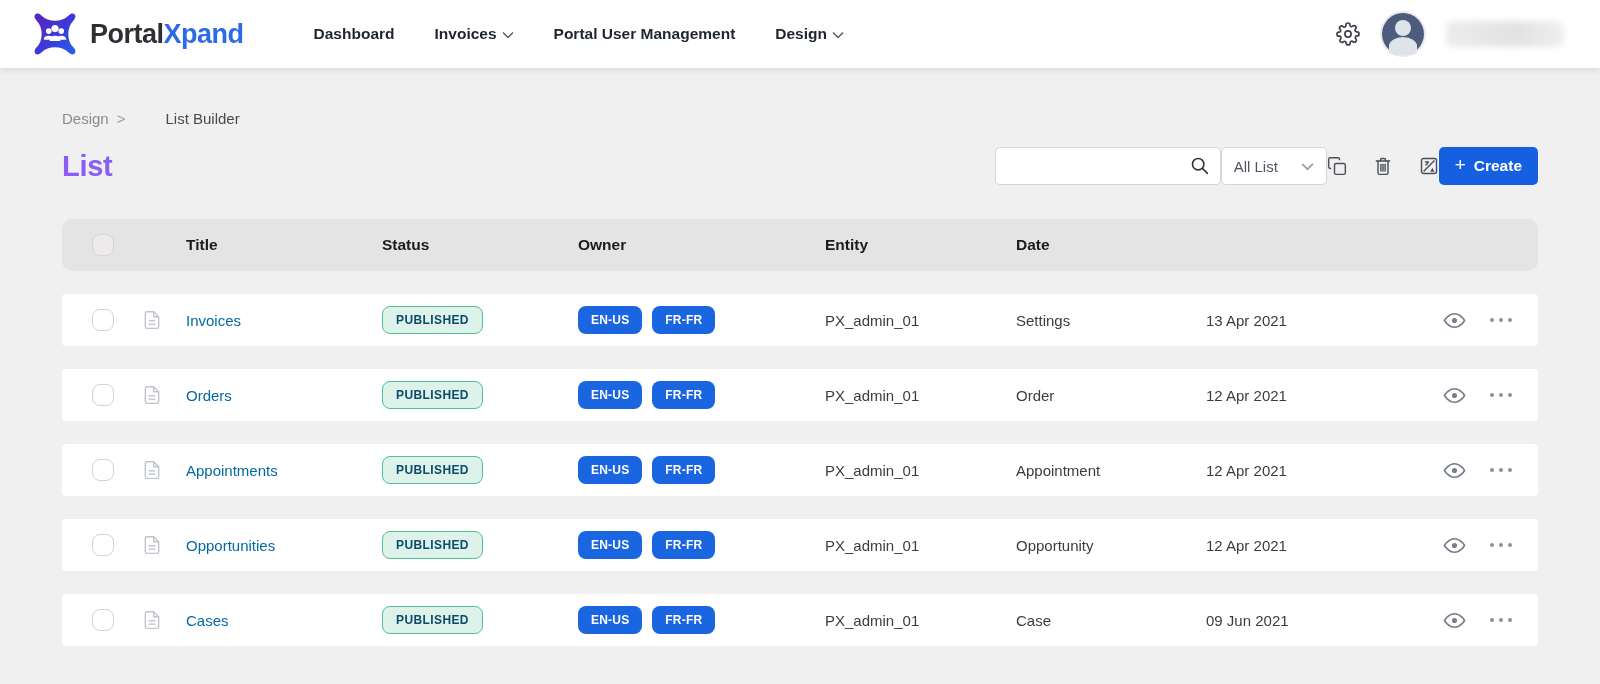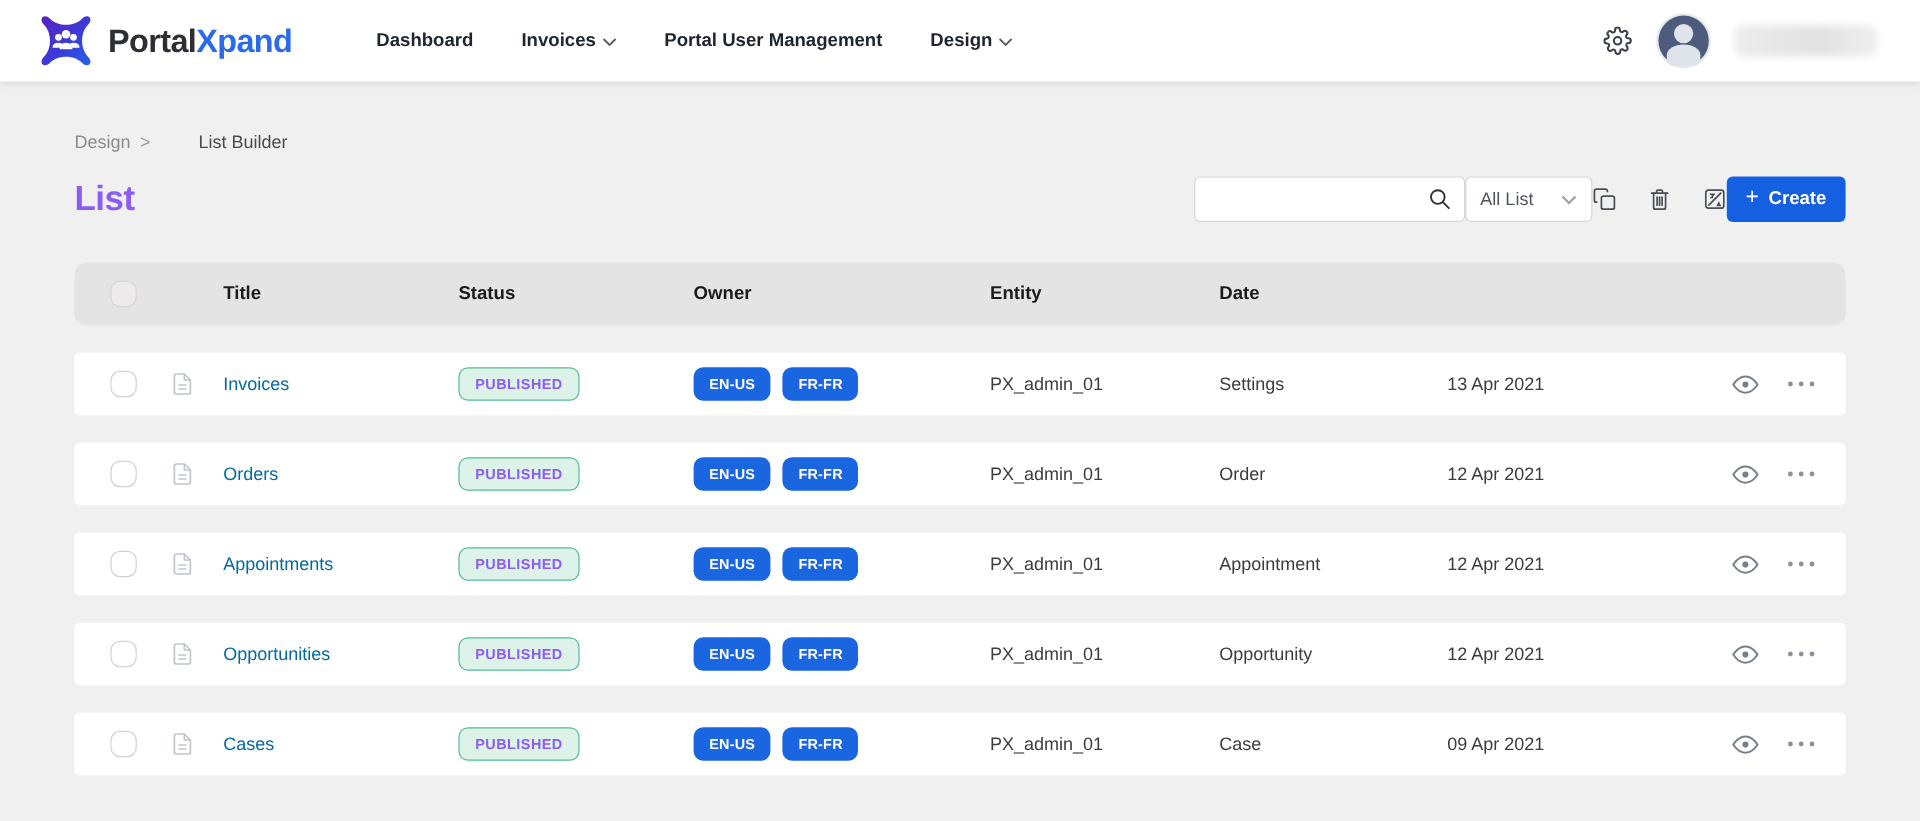--- a/index.html
+++ b/index.html
@@ -96,21 +96,21 @@
   .checkbox {
     width:22px; height:22px; border-radius:8px;
     border:1px solid #d2d2d2; background:#fff; cursor:pointer;
   }
   .thead .checkbox { background:#eceaea; border-color:#d7d4d4; }
   .doc-icon { width:20px; height:24px; }
   .title-link { color:#0369a1; cursor:pointer; }
 
   .status-badge {
     display:inline-block; padding:6px 13px; border-radius:8px;
-    background:#ddf3e9; border:1px solid #53bd96; color:#8b5cf6;
+    background:#ddf3e9; border:1px solid #53bd96; color:#0c4a6e;
     font-size:12px; font-weight:700; letter-spacing:0.4px;
   }
   .lang-cell { display:flex; gap:10px; }
   .lang-badge {
     display:inline-block; padding:7px 13px; border-radius:8px;
     background:#1a66e0; color:#ffffff; font-size:12px; font-weight:700; letter-spacing:0.2px;
   }
   .actions-cell { display:flex; align-items:center; justify-content:flex-end; gap:24px; padding-right:26px; }
   .eye-icon { width:23px; height:23px; cursor:pointer; }
   .dots { display:flex; gap:5px; cursor:pointer; padding:4px 0; }
@@ -376,21 +376,21 @@
             <line x1="8" y1="17" x2="16" y2="17"></line>
     </svg>
     <span class="title-link">Cases</span>
     <span><span class="status-badge">PUBLISHED</span></span>
     <span class="lang-cell">
             <span class="lang-badge">EN-US</span>
             <span class="lang-badge">FR-FR</span>
           </span>
     <span>PX_admin_01</span>
     <span>Case</span>
-    <span>09 Apr 2021</span>
+    <span>09 Jun 2021</span>
     <span class="actions-cell">
       <svg class="eye-icon" viewBox="0 0 24 24" fill="none" stroke="#787f8a" stroke-width="1.7">
         <path d="M1.5 12s4-7 10.5-7 10.5 7 10.5 7-4 7-10.5 7S1.5 12 1.5 12z"></path>
         <circle cx="12" cy="12" r="1.8" fill="#787f8a"></circle>
       </svg>
       <span class="dots">
               <i></i>
               <i></i>
               <i></i>
             </span>

